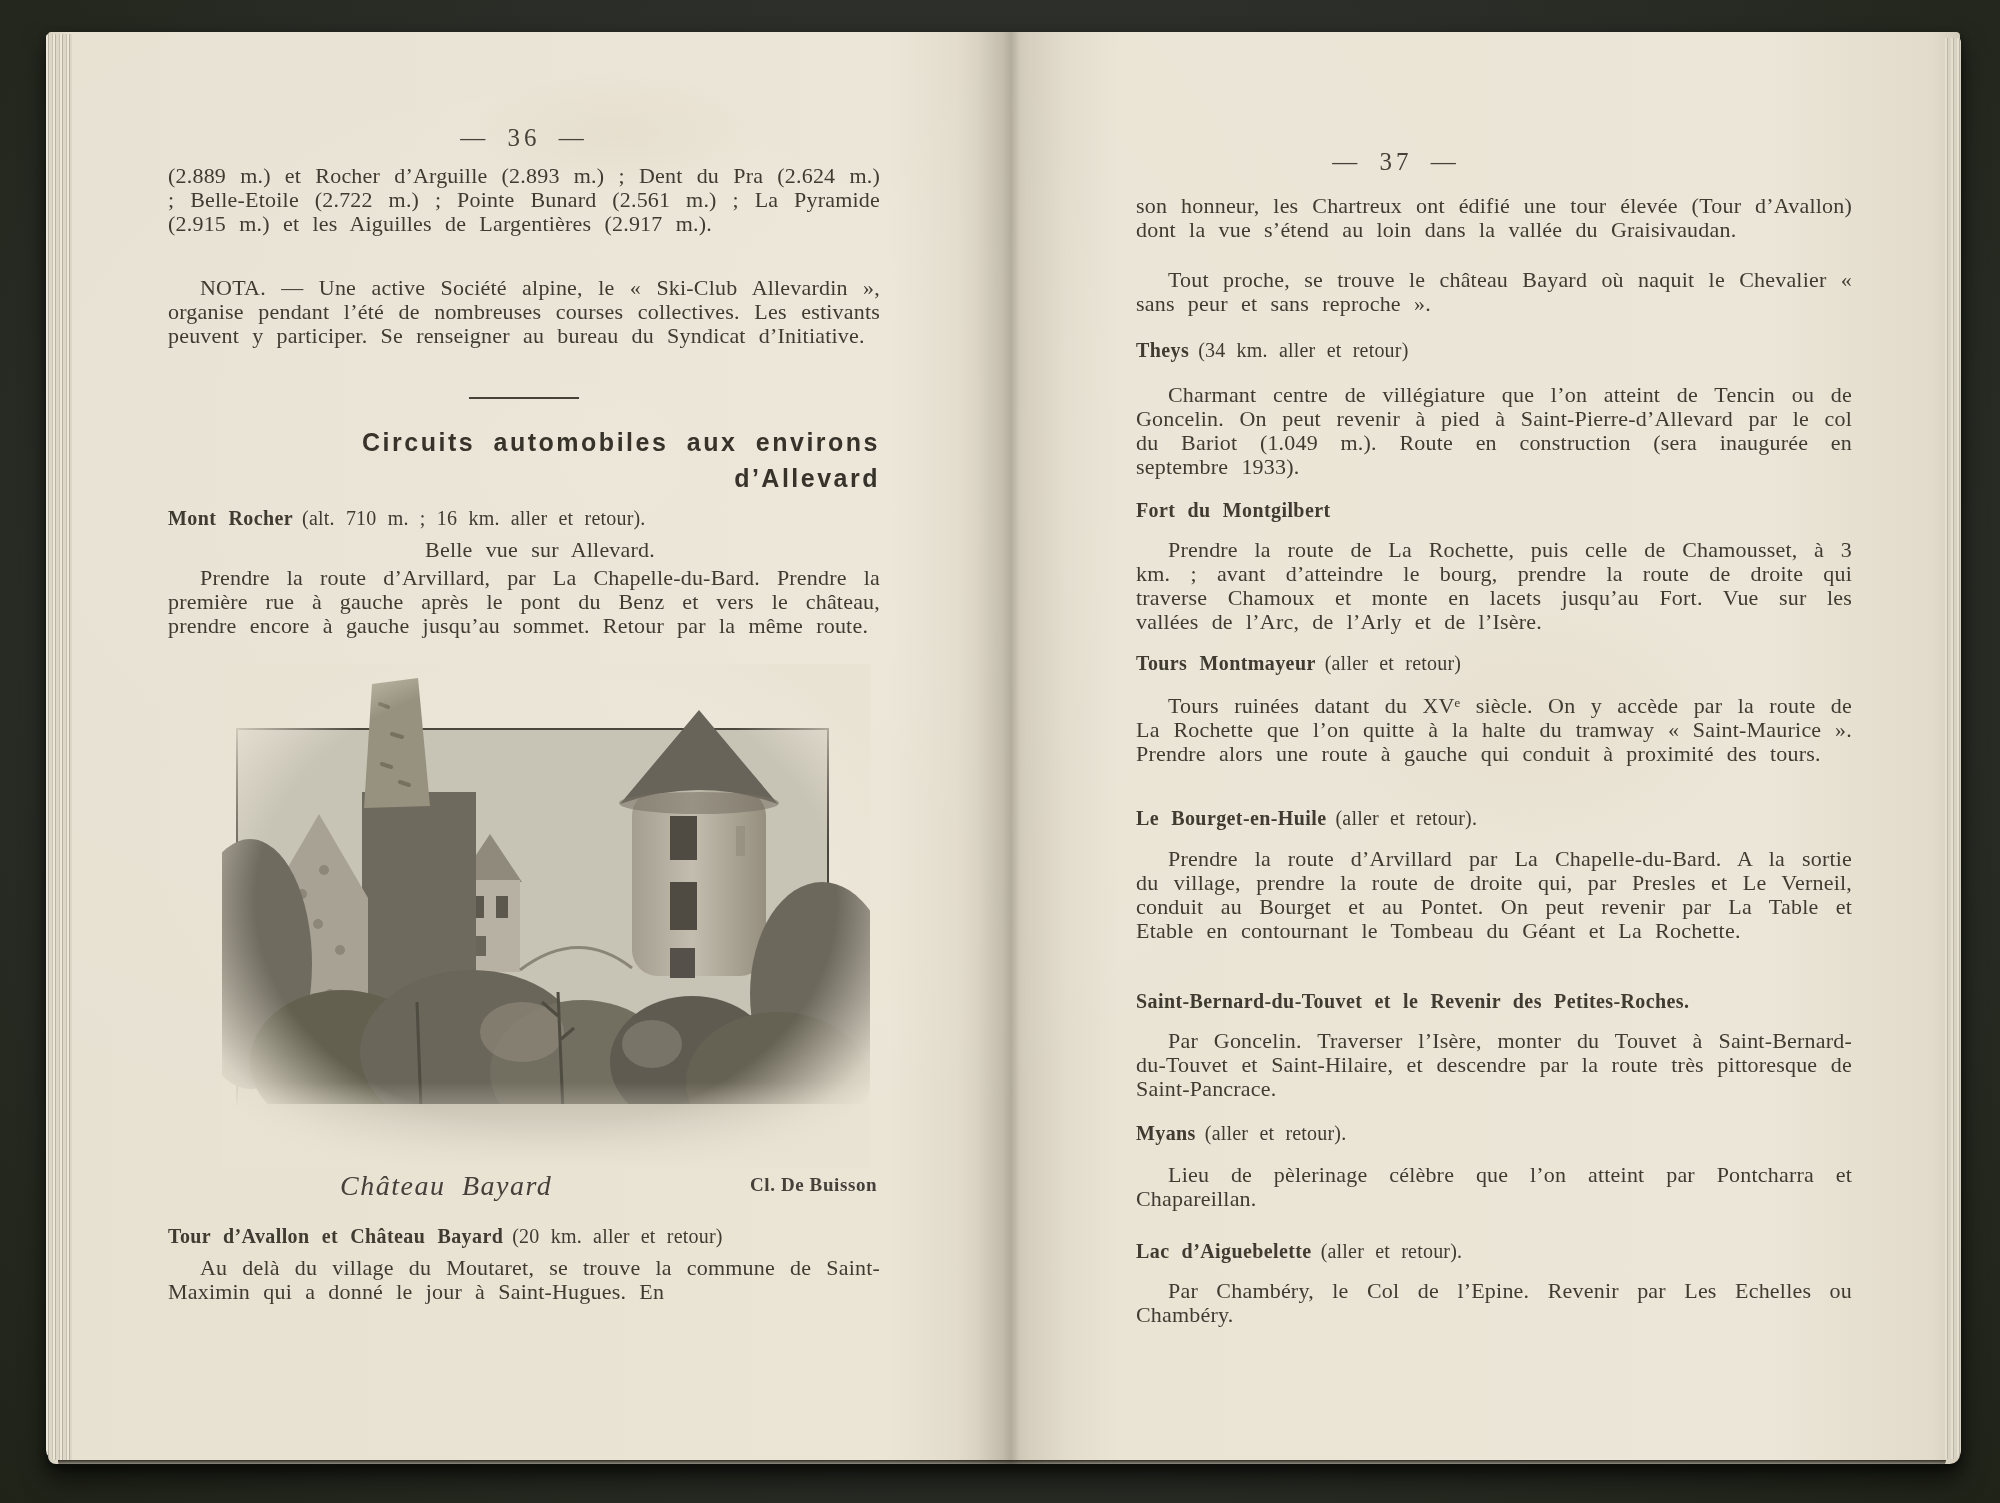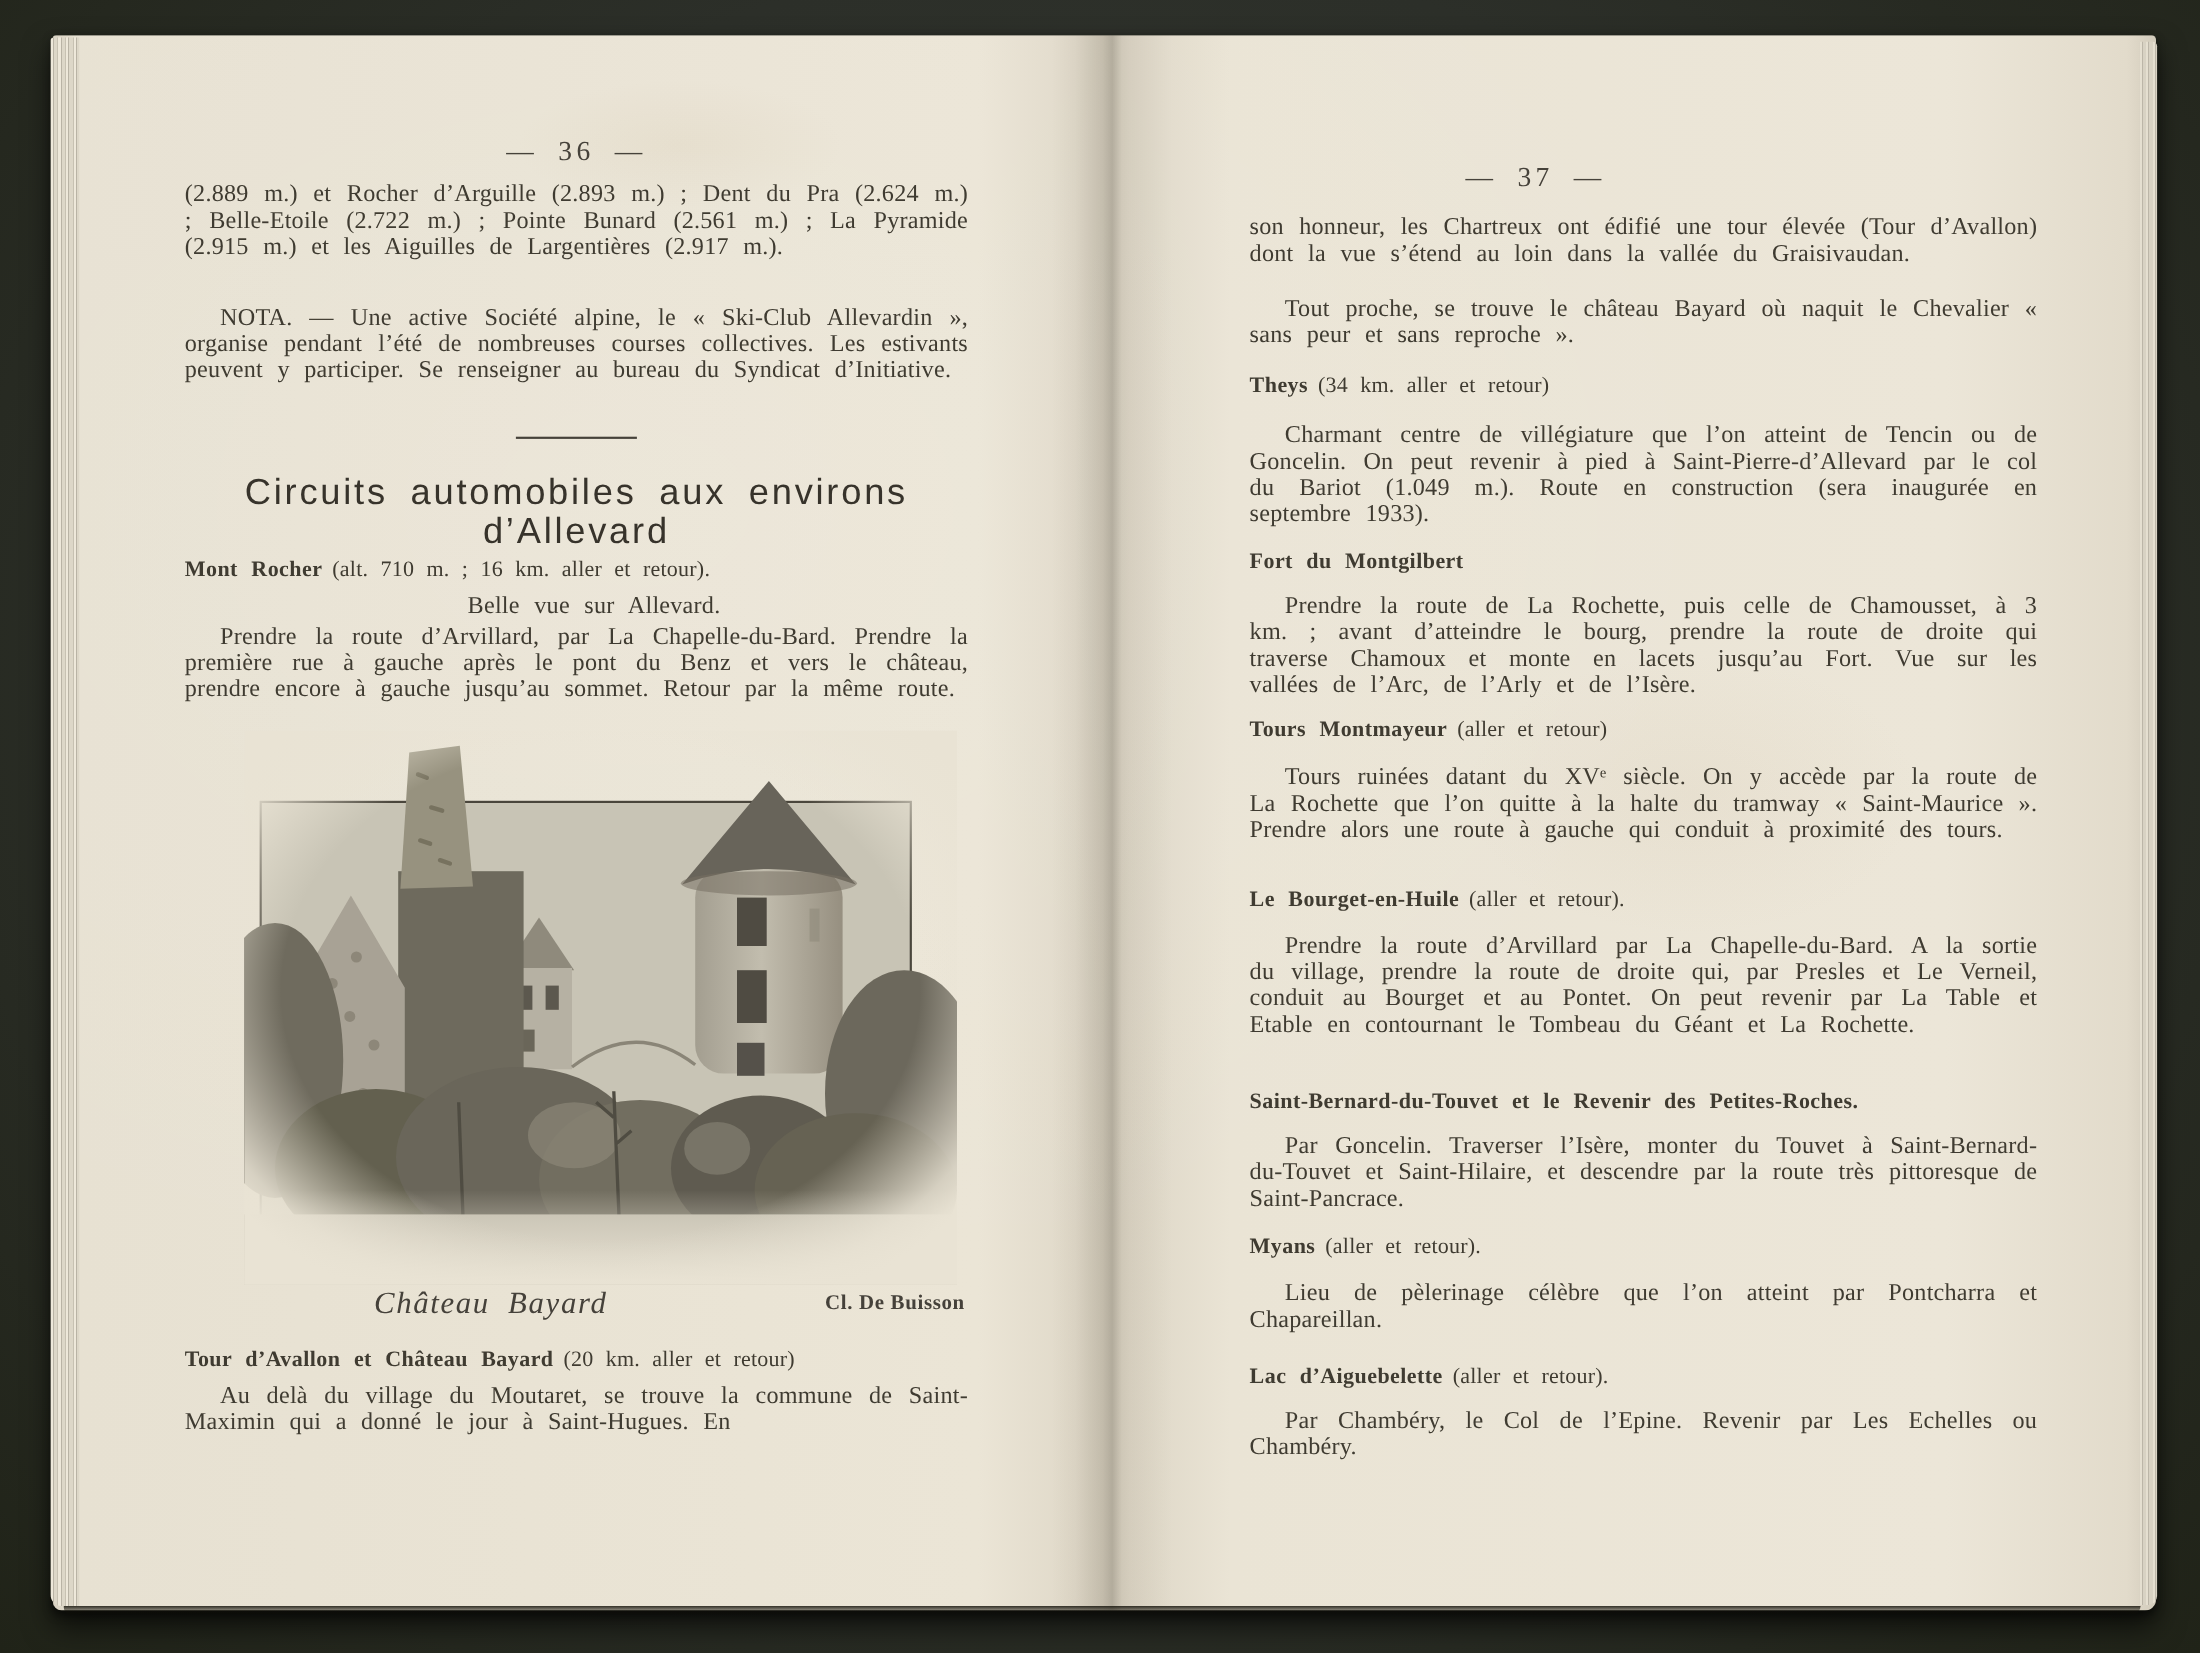--- a/index.html
+++ b/index.html
@@ -36,22 +36,22 @@
   .stain.s2{left:1280px;top:560px;width:420px;height:260px;
         background:radial-gradient(ellipse, rgba(185,160,125,0.08), rgba(185,160,125,0) 70%);}
   
   .txt{position:absolute;color:#3f3b31;}
   .lp{left:168px;width:712px;}
   .rp{left:1136px;width:716px;}
   .para{font-size:22px;line-height:24px;text-align:justify;word-spacing:0.34em;letter-spacing:0.2px;}
   .indent{text-indent:32px;}
   .pagenum{text-align:center;font-size:25px;letter-spacing:4px;word-spacing:8px;color:#46423a;}
   .rule{position:absolute;height:2px;background:#46423a;}
-  .display{font-family:"Liberation Sans","DejaVu Sans",sans-serif;font-weight:normal;
-        font-size:33px;letter-spacing:2.5px;word-spacing:9px;color:#37332b;text-align:center;}
+  .display{font-family:"Liberation Sans","DejaVu Sans",sans-serif;font-weight:bold;
+        font-size:25px;letter-spacing:2.5px;word-spacing:9px;color:#37332b;text-align:right;}
   .head{font-size:20px;line-height:24px;}
   .head .term{font-weight:bold;letter-spacing:0.4px;}
   .head .rest{margin-left:9px;word-spacing:0.3em;}
   .caption{font-style:italic;font-size:28px;letter-spacing:1.5px;word-spacing:8px;text-align:left;color:#45413a;}
   .credit{font-weight:bold;font-size:19px;letter-spacing:0.6px;color:#45413a;}
   
   .photo{position:absolute;left:222px;top:664px;width:648px;height:504px;}
 </style>
 </head>
 <body>

